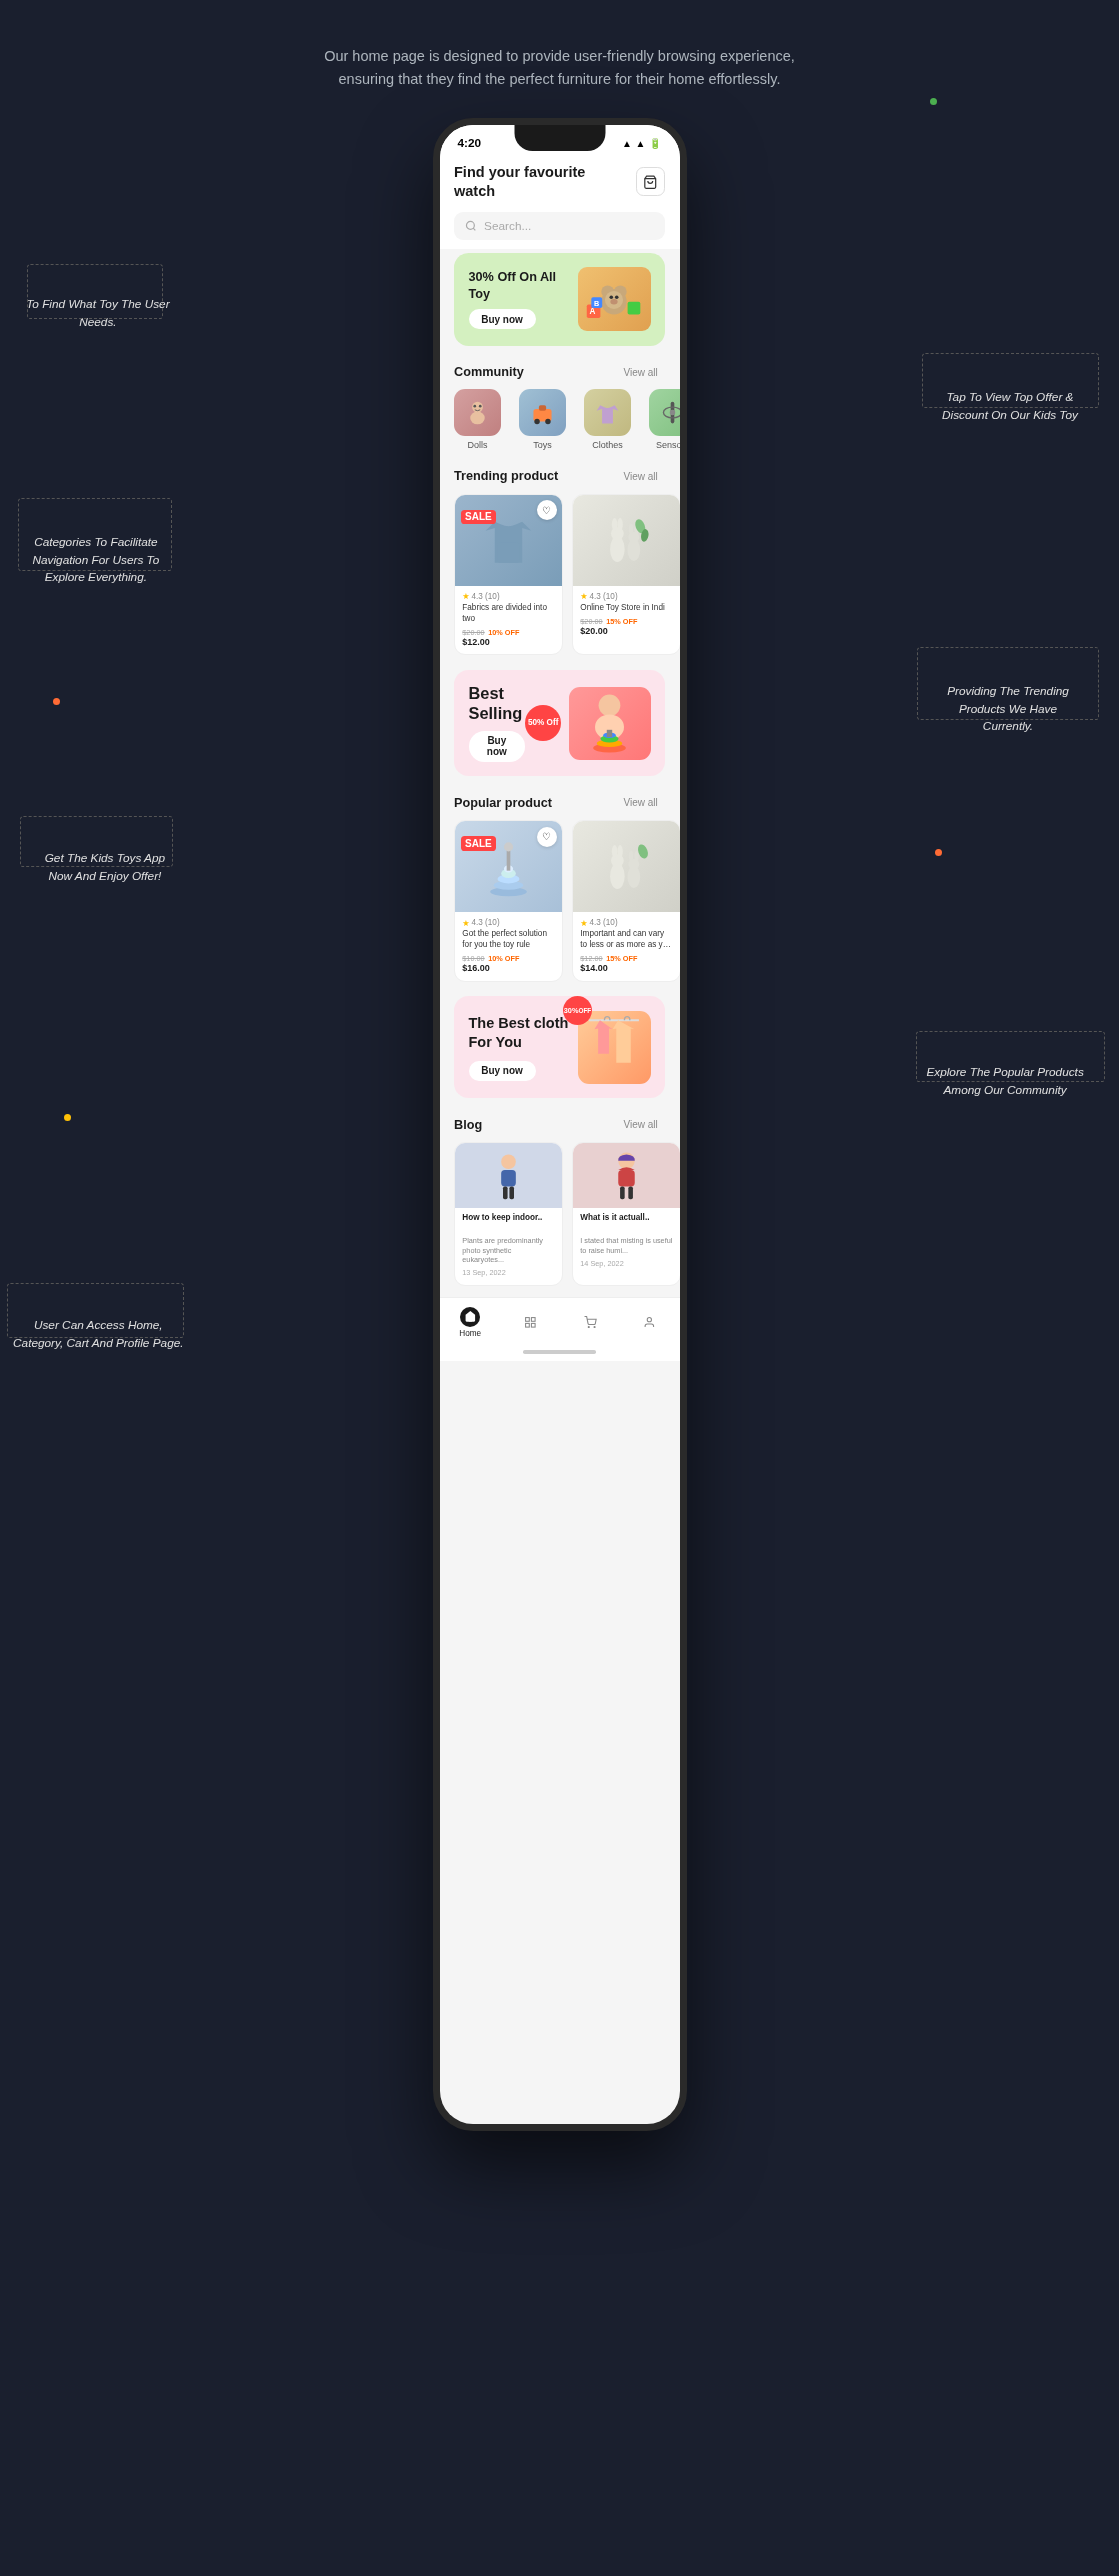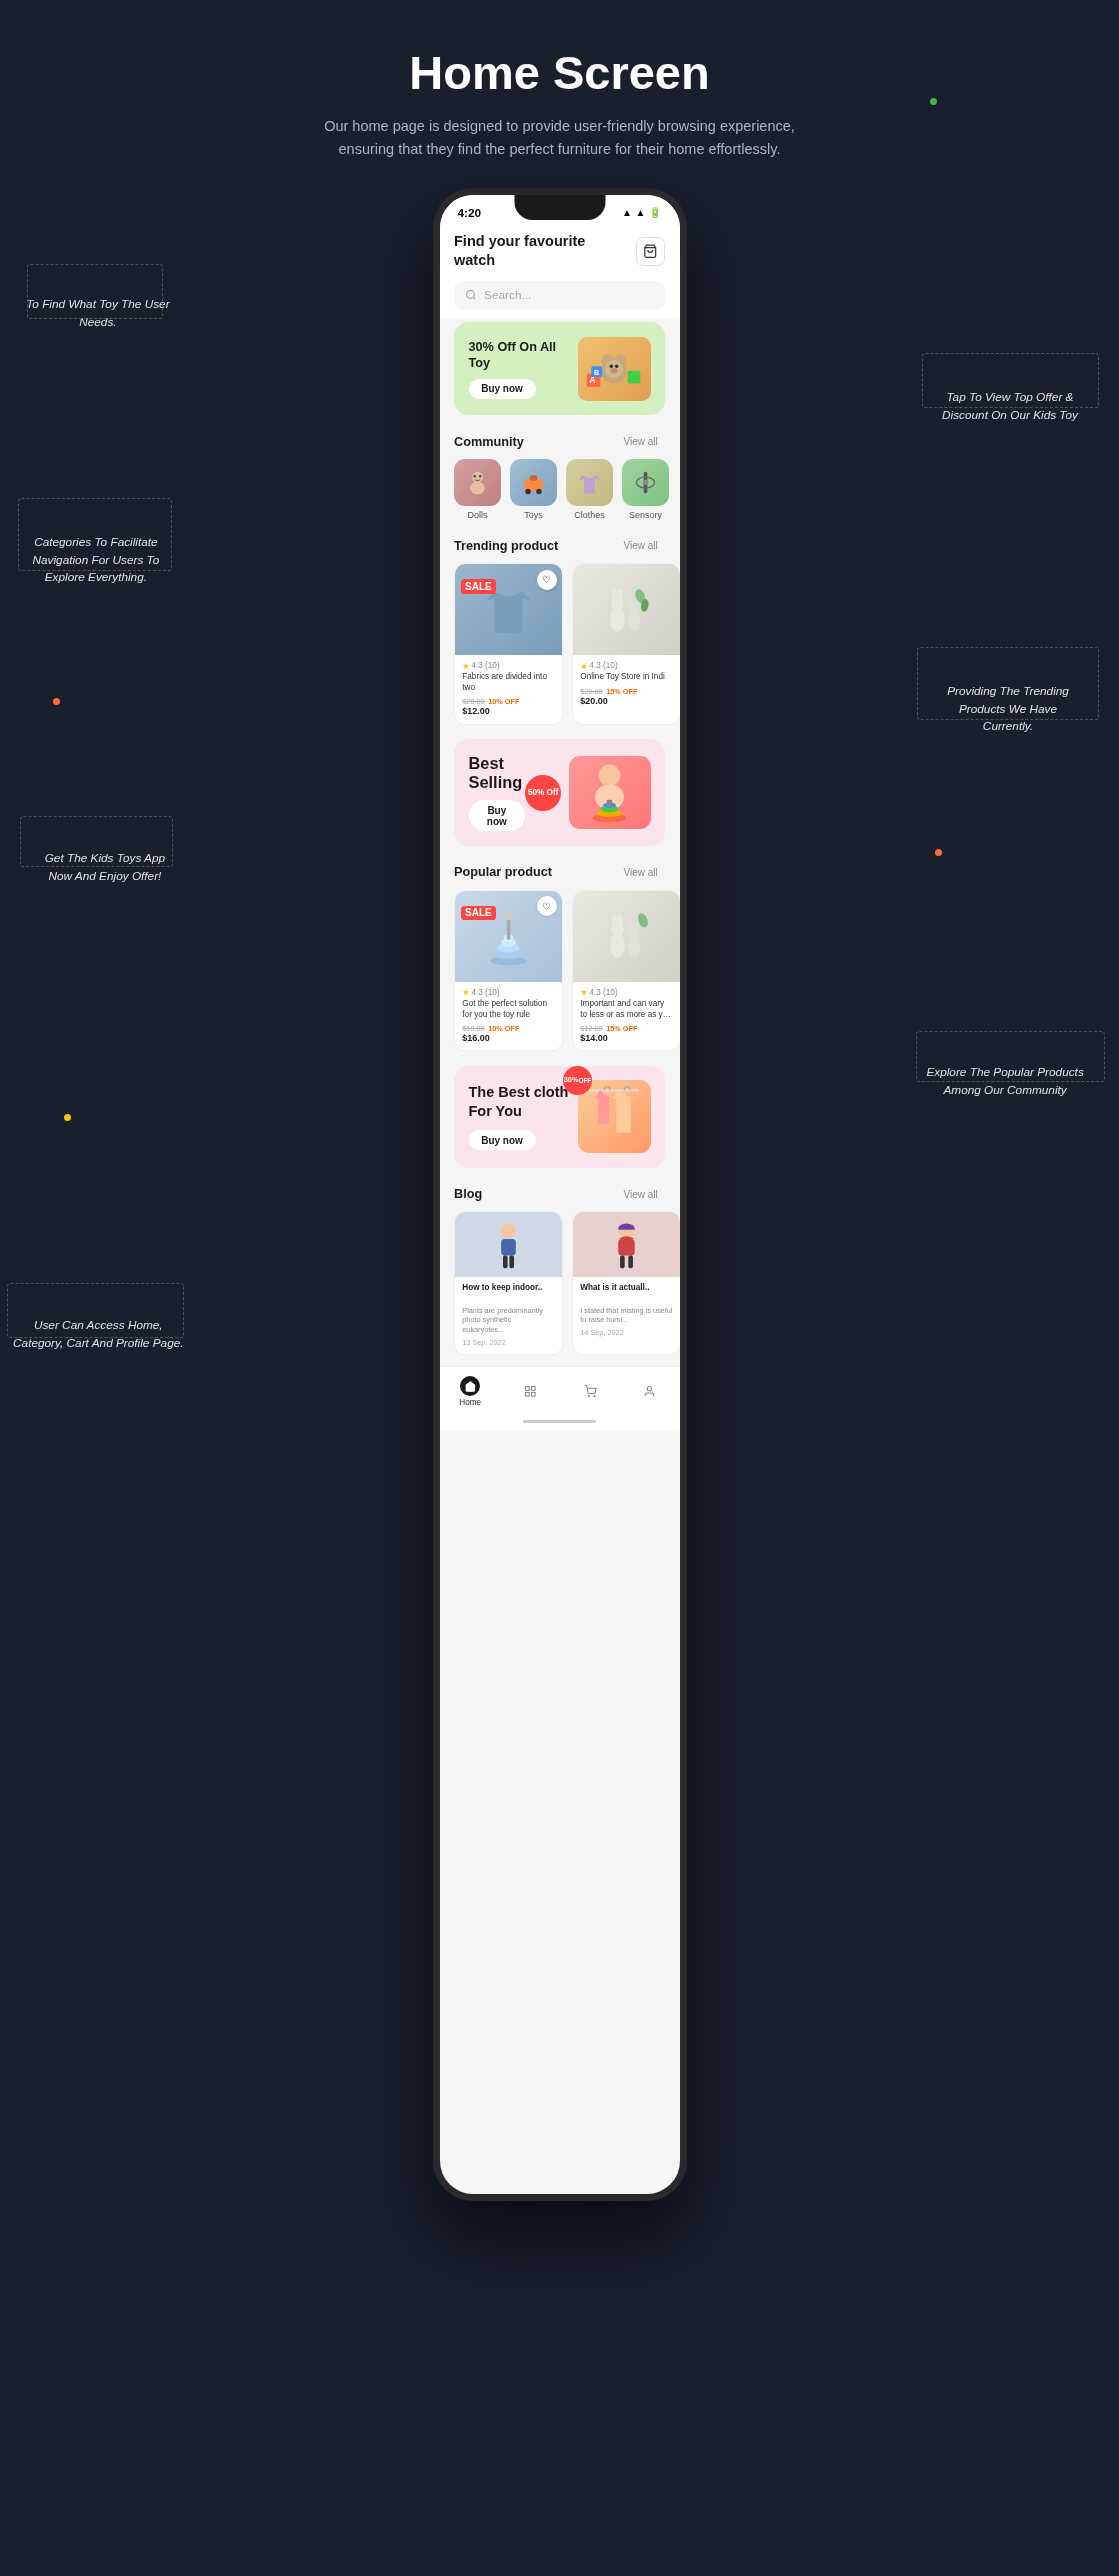--- a/index.html
+++ b/index.html
@@ -199,21 +199,21 @@
       font-size: 10px;
       color: #888;
       background: #f5f5f5;
       border: none;
       border-radius: 5.5px;
       padding: 2.7px 7.3px;
       cursor: pointer;
     }
     .categories-row {
       display: flex;
-      gap: 9px;
+      gap: 18px;
       padding: 0 14.5px 11px;
       overflow-x: hidden;
     }
     .category-item {
       display: flex;
       flex-direction: column;
       align-items: center;
       gap: 3.6px;
       cursor: pointer;
       min-width: 47px;
@@ -565,21 +565,20 @@
   </style>
 </head>
 <body>
 
 <div class="dot dot-green dot-sm" style="position:absolute; top:98px; right:182px;"></div>
 <div class="dot dot-orange dot-sm" style="position:absolute; top:698px; left:53px;"></div>
 <div class="dot dot-orange dot-sm" style="position:absolute; top:849px; right:177px;"></div>
 <div class="dot dot-yellow dot-sm" style="position:absolute; top:1114px; left:64px;"></div>
 
 <div class="page-header">
-  <h1 class="page-title">Home Screen</h1>
   <p class="page-subtitle">Our home page is designed to provide user-friendly browsing experience, ensuring that they find the perfect furniture for their home effortlessly.</p>
 </div>
 
 <div class="annotation" style="left:25.4px; top:296px; width:145px;">
   <span>To Find What Toy The
 User Needs.</span>
 </div>
 
 <div class="annotation" style="right:18px; top:389px; width:182px;">
   <span>Tap To View Top Offer &amp;<br>Discount On Our Kids Toy</span>

